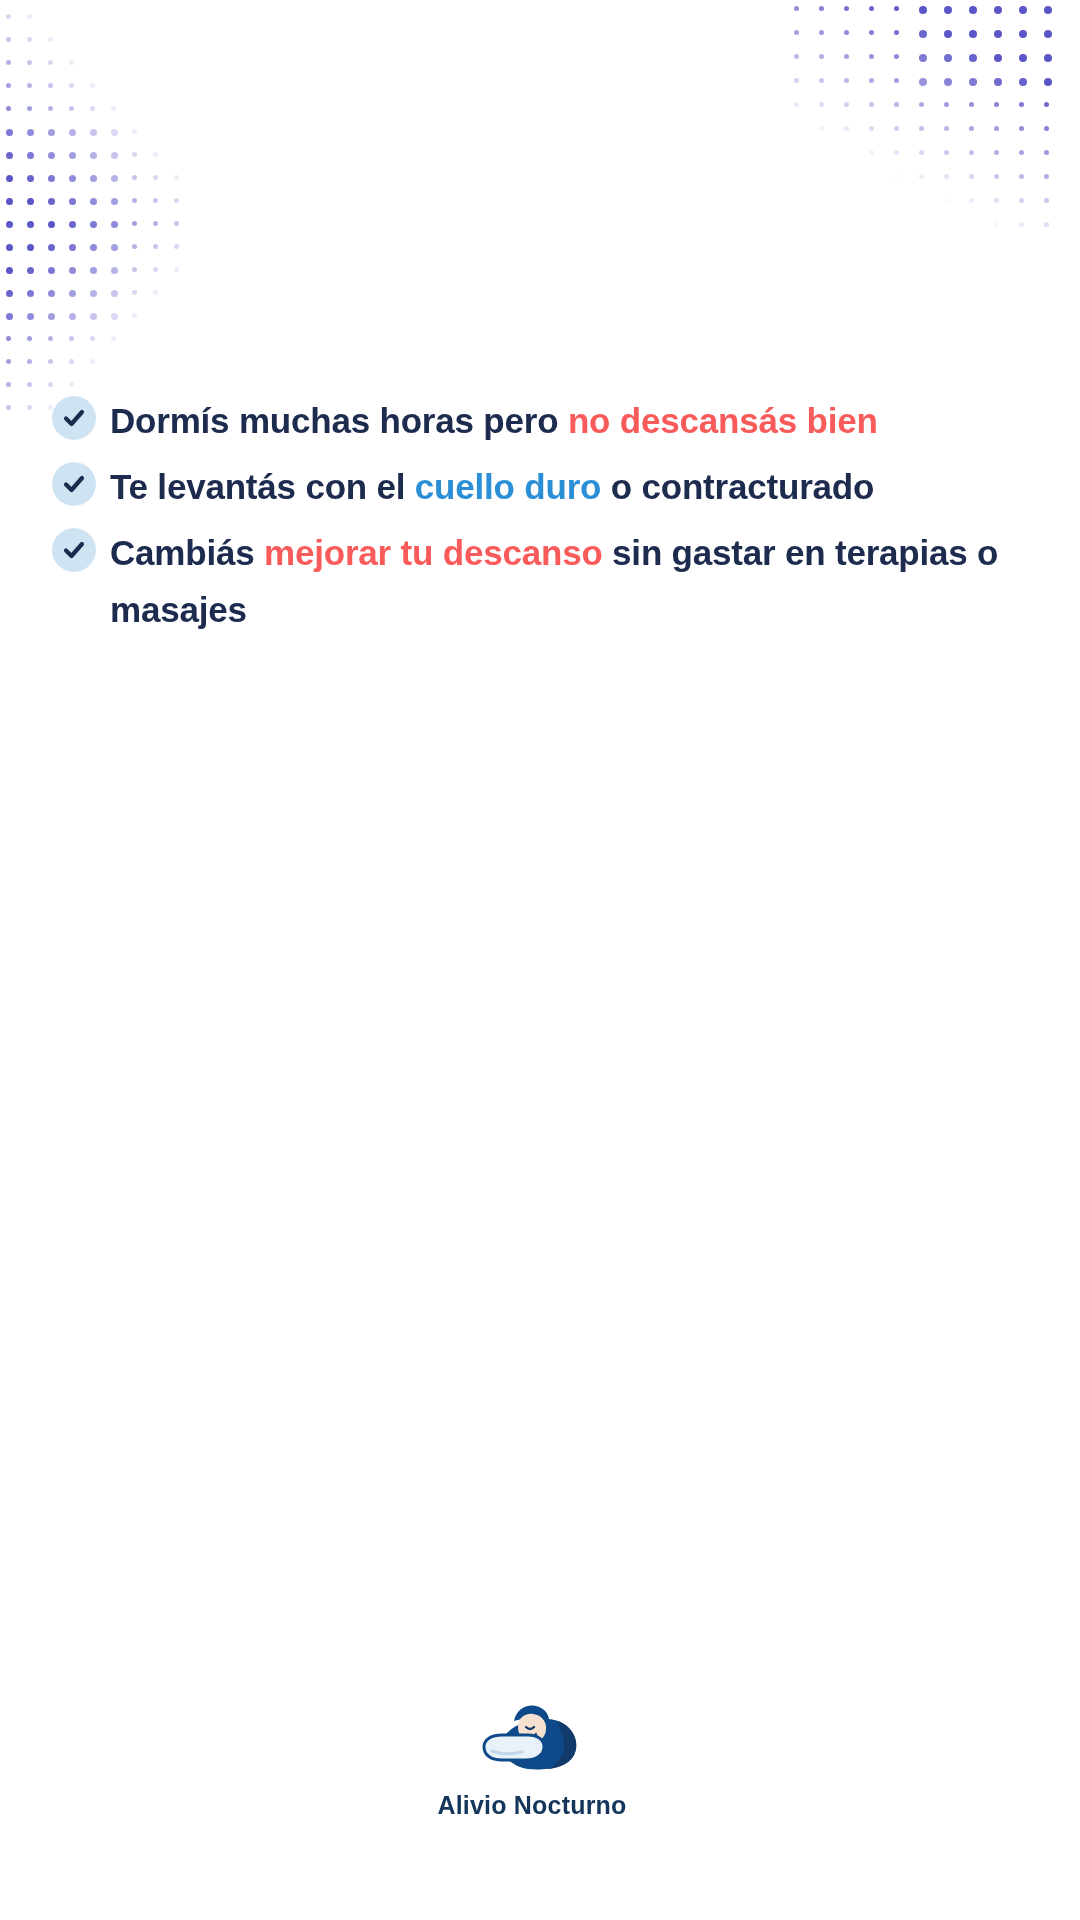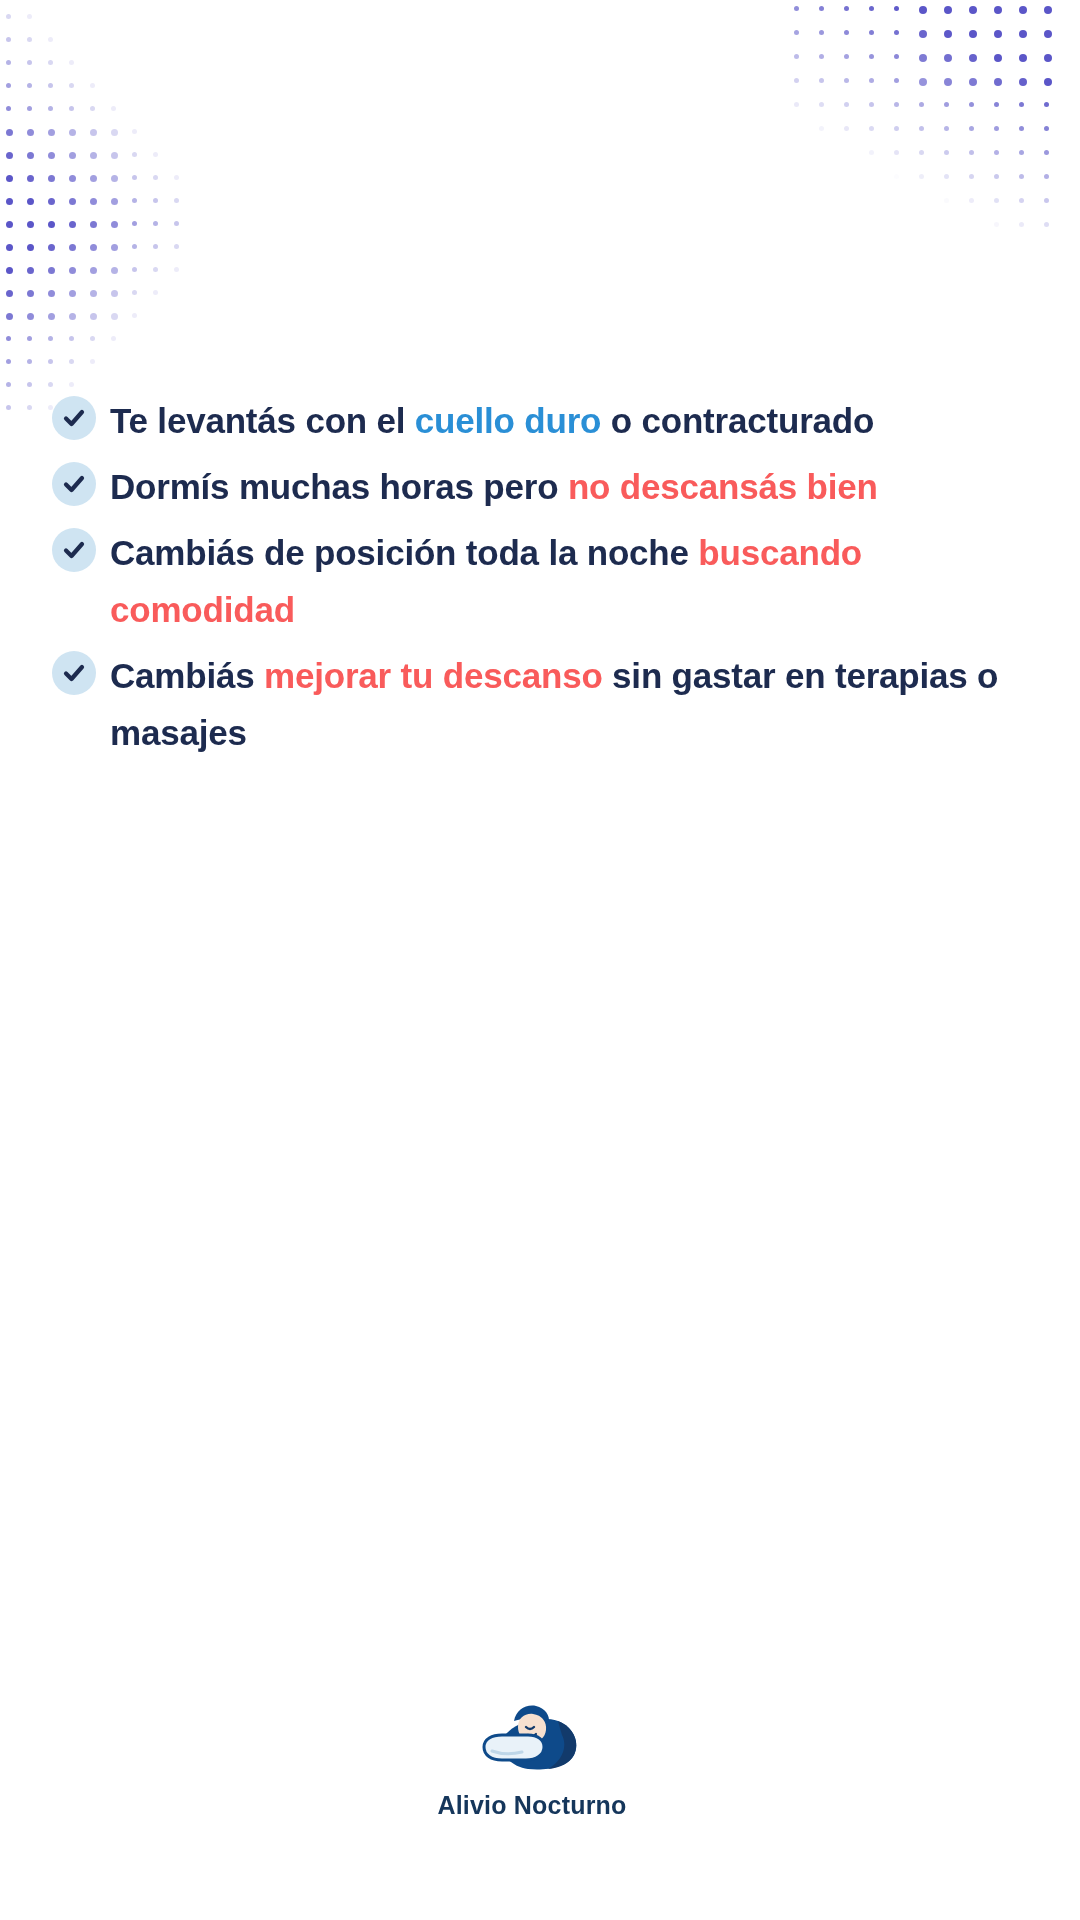--- a/index.html
+++ b/index.html
@@ -313,46 +313,36 @@
 
 <div class="checklist">
 
   <div class="check-item">
     <span class="check-icon">
       <svg width="26" height="26" viewBox="0 0 26 26" aria-hidden="true">
         <path d="M5 13.5 L10.5 19 L21 7" fill="none" stroke="#1d2b4f" stroke-width="4.2" stroke-linecap="round" stroke-linejoin="round"></path>
       </svg>
     </span>
     <span class="check-text">
-      <span>Te levantás con el </span><span class="hl-blue">cuello duro</span><span> o contracturado</span>
+      <span>Dormís muchas horas pero </span><span class="hl-red">no descansás bien</span>
     </span>
   </div>
 
   <div class="check-item">
     <span class="check-icon">
       <svg width="26" height="26" viewBox="0 0 26 26" aria-hidden="true">
         <path d="M5 13.5 L10.5 19 L21 7" fill="none" stroke="#1d2b4f" stroke-width="4.2" stroke-linecap="round" stroke-linejoin="round"></path>
       </svg>
     </span>
     <span class="check-text">
-      <span>Dormís muchas horas pero </span><span class="hl-red">no descansás bien</span>
-    </span>
-  </div>
-
-
-  <div class="check-item">
-    <span class="check-icon">
-      <svg width="26" height="26" viewBox="0 0 26 26" aria-hidden="true">
-        <path d="M5 13.5 L10.5 19 L21 7" fill="none" stroke="#1d2b4f" stroke-width="4.2" stroke-linecap="round" stroke-linejoin="round"></path>
-      </svg>
-    </span>
-    <span class="check-text">
-      <span>Cambiás de posición toda la noche </span><span class="hl-red">buscando comodidad</span>
-    </span>
-  </div>
+      <span>Te levantás con el </span><span class="hl-blue">cuello duro</span><span> o contracturado</span>
+    </span>
+  </div>
+
+
 
   <div class="check-item">
     <span class="check-icon">
       <svg width="26" height="26" viewBox="0 0 26 26" aria-hidden="true">
         <path d="M5 13.5 L10.5 19 L21 7" fill="none" stroke="#1d2b4f" stroke-width="4.2" stroke-linecap="round" stroke-linejoin="round"></path>
       </svg>
     </span>
     <span class="check-text">
       <span> Cambiás </span><span class="hl-red">mejorar tu descanso</span><span> sin gastar en terapias o masajes</span>
     </span>

